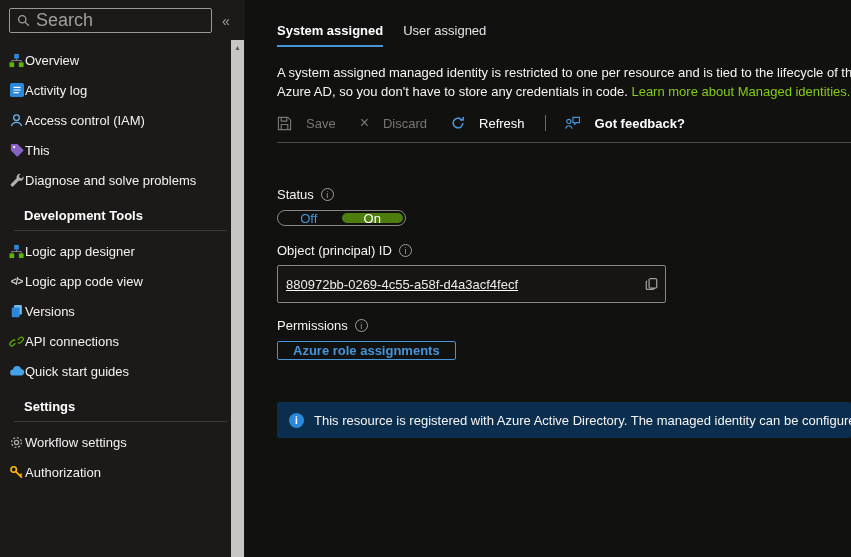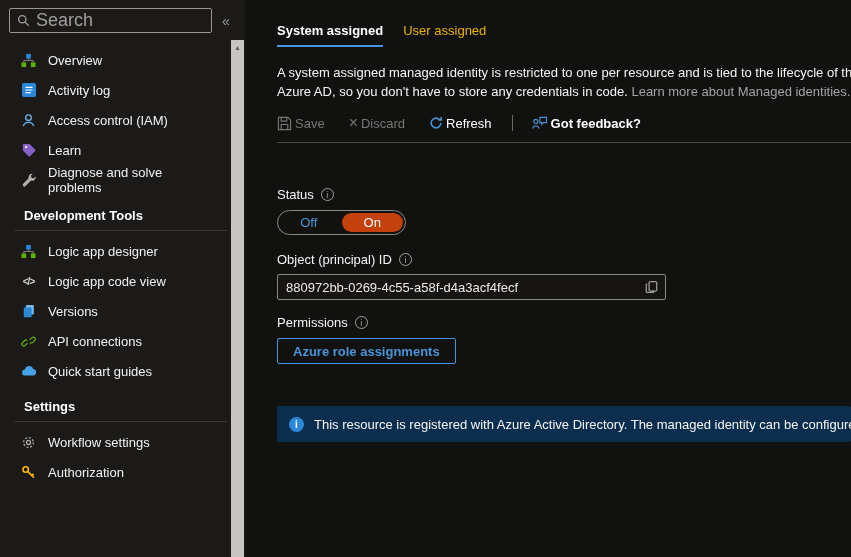--- a/index.html
+++ b/index.html
@@ -21,77 +21,77 @@
     display:flex; align-items:center; gap:6px; padding:0 7px; background:#1b1a19;
   }
   .search-box input {
     flex:1; background:transparent; border:none; outline:none;
     color:#ef4444; font-size:18px; font-family:"Liberation Sans", sans-serif;
   }
   .search-box input::placeholder { color:#a19f9d; }
   .collapse { color:#a19f9d; font-size:14px; margin-left:10px; cursor:pointer; }
   .nav { padding-top:8px; }
   .nav-item {
-    height:30px; display:flex; align-items:center; gap:11px;
-    padding-left:20px; padding-right:26px; font-size:13px; color:#f3f2f1; cursor:pointer;
+    height:30px; display:flex; align-items:center; 
+    padding-left:8px; padding-right:26px; font-size:13px; color:#f3f2f1; cursor:pointer;
   }
   .nav-item.selected { background:#323130; }
   .icon16 { width:17px; height:17px; flex:none; display:flex; align-items:center; justify-content:center; }
   .section-header {
     font-size:13px; font-weight:bold; color:#ffffff;
     padding:13px 0 7px 10px; margin:0 18px 5px 14px;
     border-bottom:1px solid #3b3a39;
   }
   .code-glyph { font-size:10px; font-weight:bold; color:#d2d0ce; letter-spacing:-1px; }
   
   .sb-scroll {
     position:absolute; top:40px; right:1px; bottom:0; width:13px;
     background:#c8c6c4; display:flex; justify-content:center;
   }
   .sb-arrow { color:#5f5d5b; font-size:7px; margin-top:4px; }
   
   .main { position:absolute; left:245px; right:0; top:0; bottom:0; background:#111110; }
   .tabs { display:flex; gap:20px; padding:23px 0 0 32px; }
-  .tab { font-size:13px; color:#eab308; padding-bottom:7px; border-bottom:2px solid transparent; cursor:pointer; }
+  .tab { font-size:13px; color:#e5e5e5; padding-bottom:7px; border-bottom:2px solid transparent; cursor:pointer; }
   .tab.active { font-weight:bold; color:#ffffff; border-bottom-color:#4894d8; }
   .desc {
     margin:16px 0 0 32px; font-size:13px; line-height:19px; color:#f6f5f4;
     white-space:nowrap; overflow:hidden;
   }
-  .desc a { color:#a3a3a3; text-decoration:none; cursor:pointer; }
+  .desc a { color:#84cc16; text-decoration:none; cursor:pointer; }
   .toolbar-wrap { margin-left:32px; border-bottom:1px solid #4c4a48; padding:14px 0 11px 0; }
   .toolbar { display:flex; align-items:center; }
-  .tb { display:flex; align-items:center; gap:3px; font-size:13px; margin-right:24px; cursor:pointer; }
+  .tb { display:flex; align-items:center; gap:14px; font-size:13px; margin-right:24px; cursor:pointer; }
   .tb.disabled { color:#797775; cursor:default; }
   .tb .x-glyph { font-size:16px; line-height:12px; color:#797775; }
   .tb-sep { width:1px; height:16px; background:#6b6966; margin:0 18px 0 -4px; }
   .section { margin-left:32px; }
   .field-label { display:flex; align-items:center; gap:7px; font-size:13px; color:#f6f5f4; }
   .info-dot {
     width:13px; height:13px; border:1px solid #a19f9d; border-radius:50%;
     color:#a19f9d; font-size:9px; display:flex; align-items:center; justify-content:center;
     cursor:pointer; flex:none;
   }
   .toggle {
-    width:129px; height:25px; border:1px solid #8a8886; border-radius:13px;
+    width:129px; height:16px; border:1px solid #8a8886; border-radius:13px;
     display:flex; margin-top:8px; overflow:hidden; cursor:pointer;text-align:center;
   }
   .toggle-off { flex:1; display:flex; align-items:center; justify-content:center; color:#4894d8; font-size:13px; }
   .toggle-on {
-    flex:1; margin:2px; background:#c2410c; border-radius:11px;
+    flex:1; margin:2px; background:#4d7c0f; border-radius:11px;
     display:flex; align-items:center; justify-content:center; color:#fff; font-size:13px;
   }
   .id-input {
-    width:389px; height:26px; border:1px solid #8a8886; border-radius:2px;
-    display:flex; align-items:center; margin-top:7px; background:#161514;
+    width:389px; height:38px; border:1px solid #8a8886; border-radius:2px;
+    display:flex; align-items:center; margin-top:7px; background:#161514;text-decoration:underline;
   }
   .id-value { flex:1; padding-left:8px; font-size:13px; color:#eceae8; }
   .copy-btn { width:28px; display:flex; align-items:center; justify-content:center; cursor:pointer; }
   .role-btn {
-    margin-top:8px; height:26px; padding:0 15px; display:inline-flex; align-items:center;
+    margin-top:8px; height:19px; padding:0 15px; display:inline-flex; align-items:center;
     border:1px solid #4894d8; border-radius:2px; background:transparent;
     color:#4894d8; font-weight:bold; font-size:13px; cursor:pointer;
     font-family:"Liberation Sans", sans-serif;
   }
   .banner {
     margin:42px 0 0 32px; height:36px; background:#0b2e4e; border-radius:2px;
     display:flex; align-items:center; gap:10px; padding-left:12px;
     white-space:nowrap; overflow:hidden; font-size:13px; color:#f6f5f4;
   }
   .banner-icon {
@@ -146,21 +146,21 @@
         </span>
       <span>Access control (IAM)</span>
     </div>
     <div class="nav-item">
       <span class="icon16">
           <svg width="14" height="14" viewBox="0 0 16 16">
             <path d="M1 8.5V2a1 1 0 0 1 1-1h6.5L15 7.5a1.2 1.2 0 0 1 0 1.7L9.2 15a1.2 1.2 0 0 1-1.7 0Z" fill="#8661c5"></path>
             <circle cx="4.7" cy="4.7" r="1.3" fill="#fff"></circle>
           </svg>
         </span>
-      <span>Learn</span>
+      <span>This</span>
     </div>
     <div class="nav-item">
       <span class="icon16">
           <svg width="14" height="14" viewBox="0 0 16 16" fill="#b3b0ad">
             <path d="M11.5 1a4 4 0 0 0-3.9 5L1.4 12.2a1.9 1.9 0 1 0 2.7 2.7l6.2-6.2A4 4 0 0 0 15.5 4l-2.3 2.3-2.3-.9-.9-2.3L12.3 1Z"></path>
           </svg>
         </span>
       <span>Diagnose and solve problems</span>
     </div>
 

